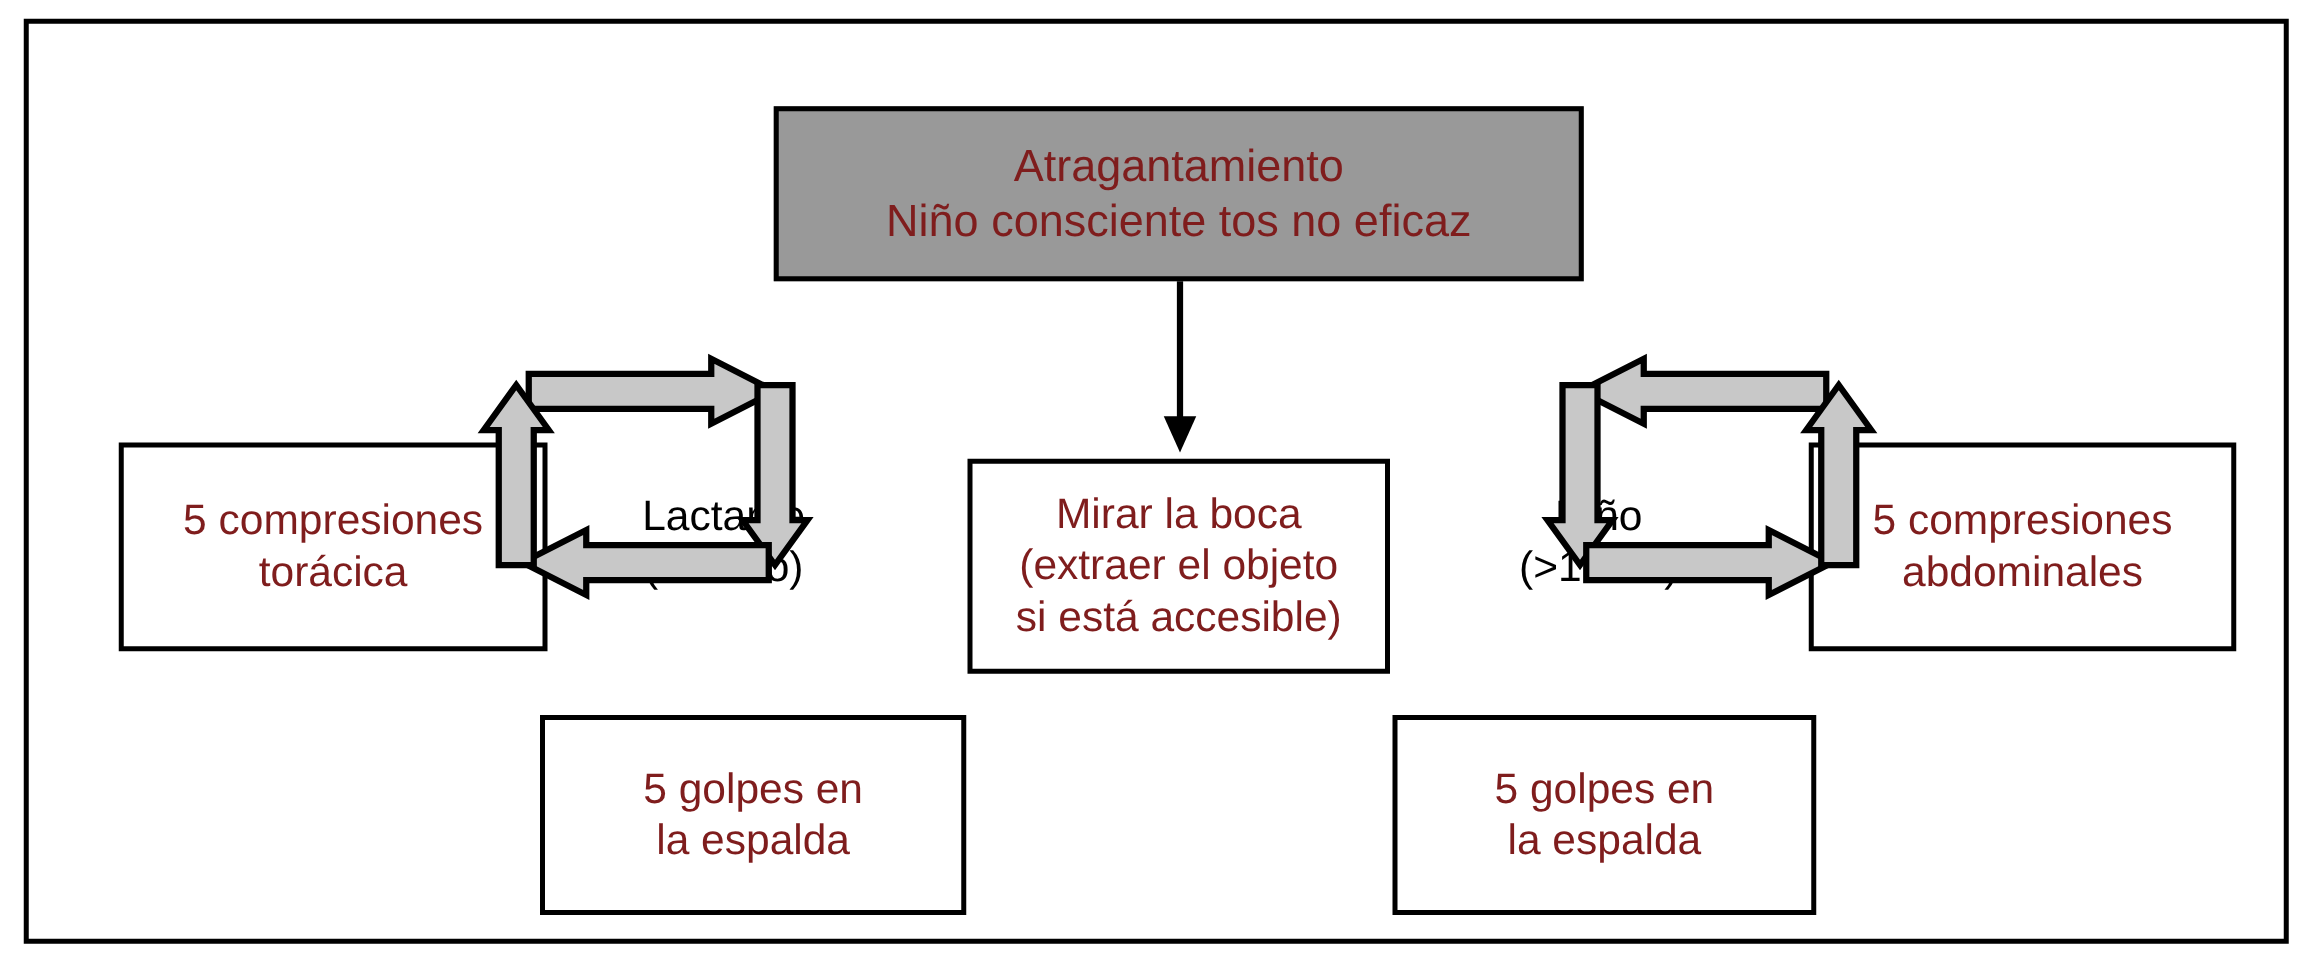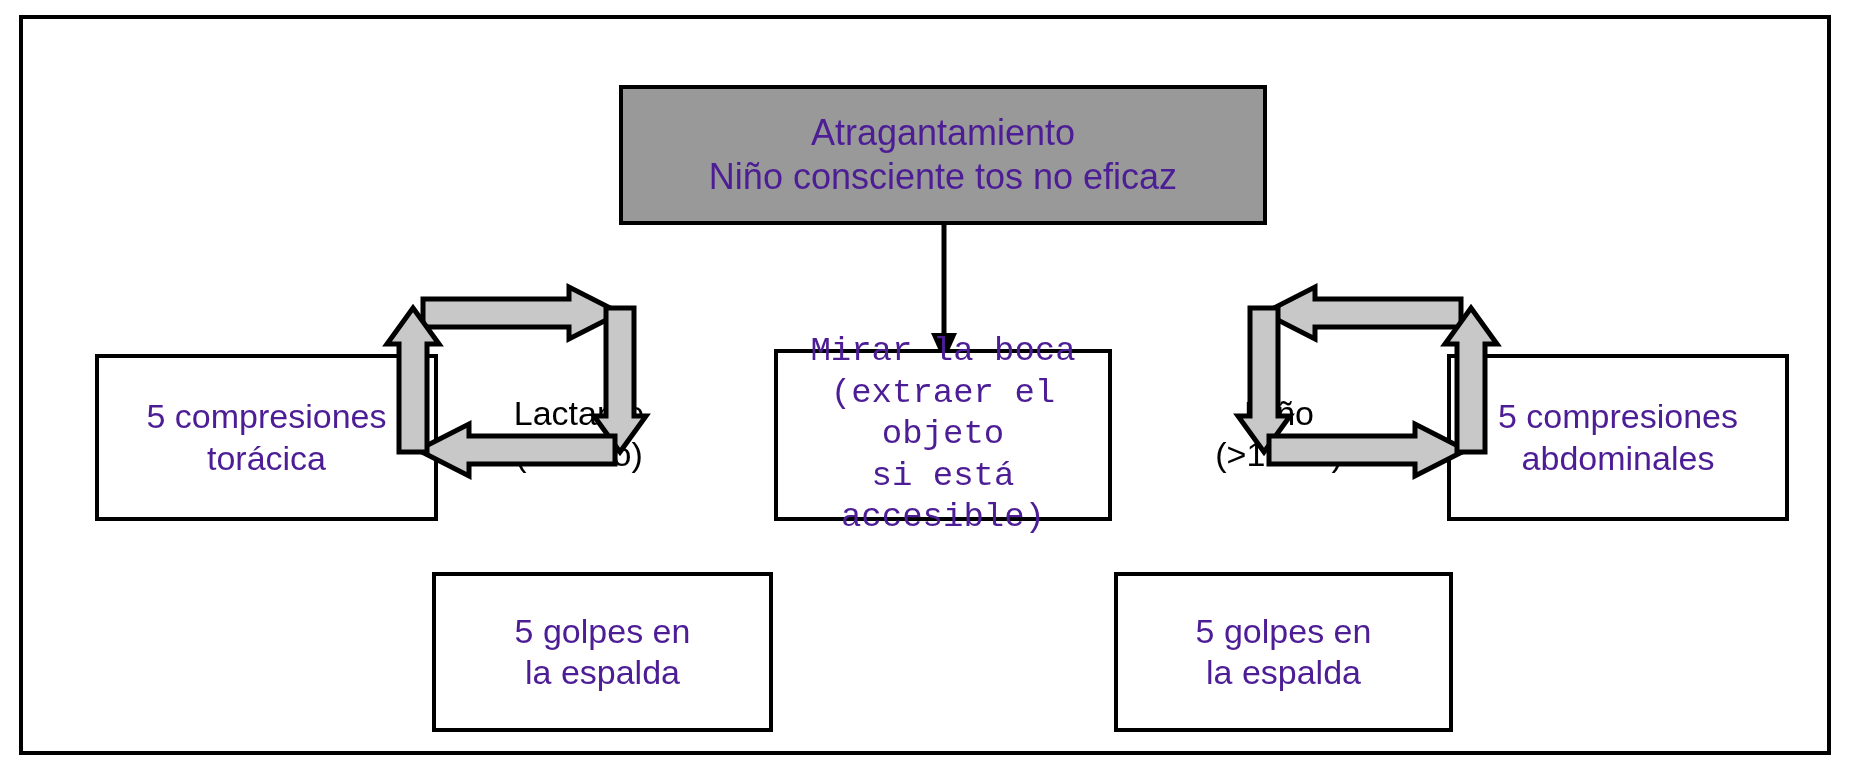--- a/index.html
+++ b/index.html
@@ -29,21 +29,21 @@
   }
   .box {
     position: absolute;
     box-sizing: border-box;
     border: 4px solid #000000;
     background: #ffffff;
     display: flex;
     align-items: center;
     justify-content: center;
     text-align: center;
-    color: #4c1d95;
+    color: #7f1d1d;
     line-height: 1.22;
     white-space: pre-line;
   }
   .box.shaded {
     background: #999999;
   }
   #header-box {
     left: 615px;
     top: 81px;
     width: 648px;
@@ -129,21 +129,21 @@
   <div id="frame">
 
     <div class="box shaded" id="header-box" style="left:596px; top:66px;">Atragantamiento
 Niño consciente tos no eficaz</div>
 
     <svg class="arrow-svg" style="left:901px; top:206px;" width="40" height="145" viewBox="0 0 40 145">
       <line class="connector-line" x1="20" y1="0" x2="20" y2="118"></line>
       <polygon class="connector-head" points="20,137 7,108 33,108"></polygon>
     </svg>
 
-    <div class="box" id="center-box" style="left:751px; top:330px;font-family:Liberation Mono, monospace;">Mirar la boca
+    <div class="box" id="center-box" style="left:751px; top:348px;">Mirar la boca
 (extraer el objeto
 si está accesible)</div>
 
     <div class="box" id="left-outer-box" style="left:72px; top:335px;">5 compresiones
 torácica</div>
 
     <div class="box" id="left-bottom-box" style="left:409px; top:553px;">5 golpes en
 la espalda</div>
 
     <div class="cycle-label" id="left-cycle-label" style="left:461px; top:374px;">Lactante

